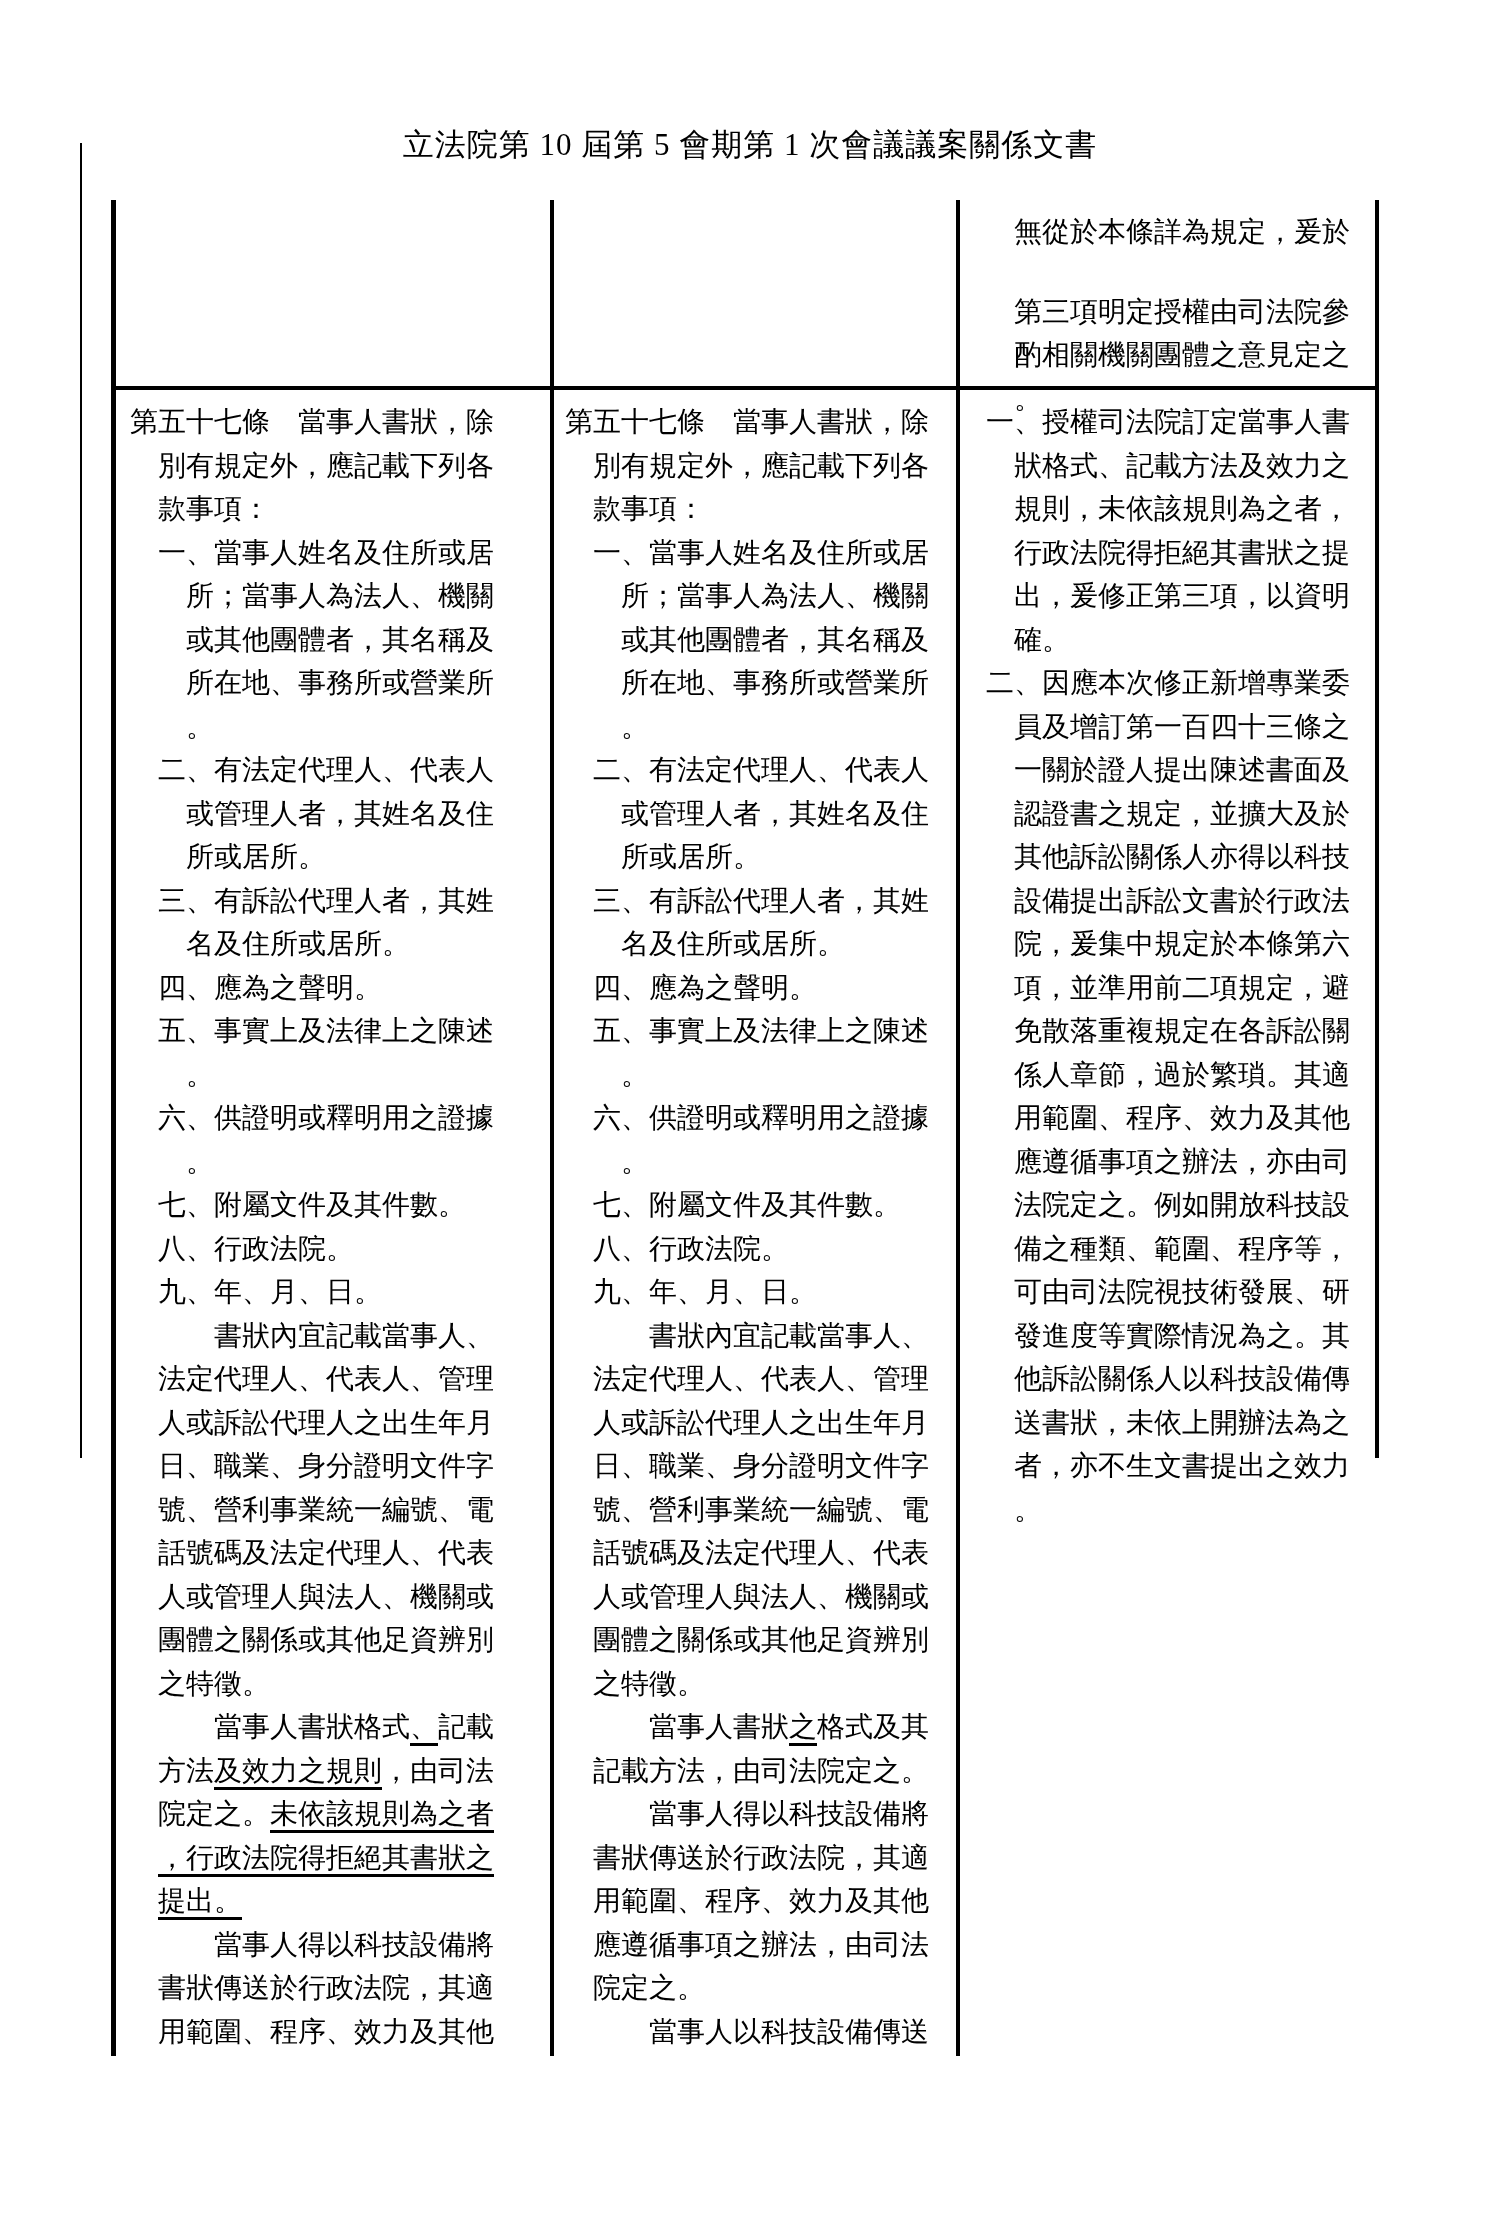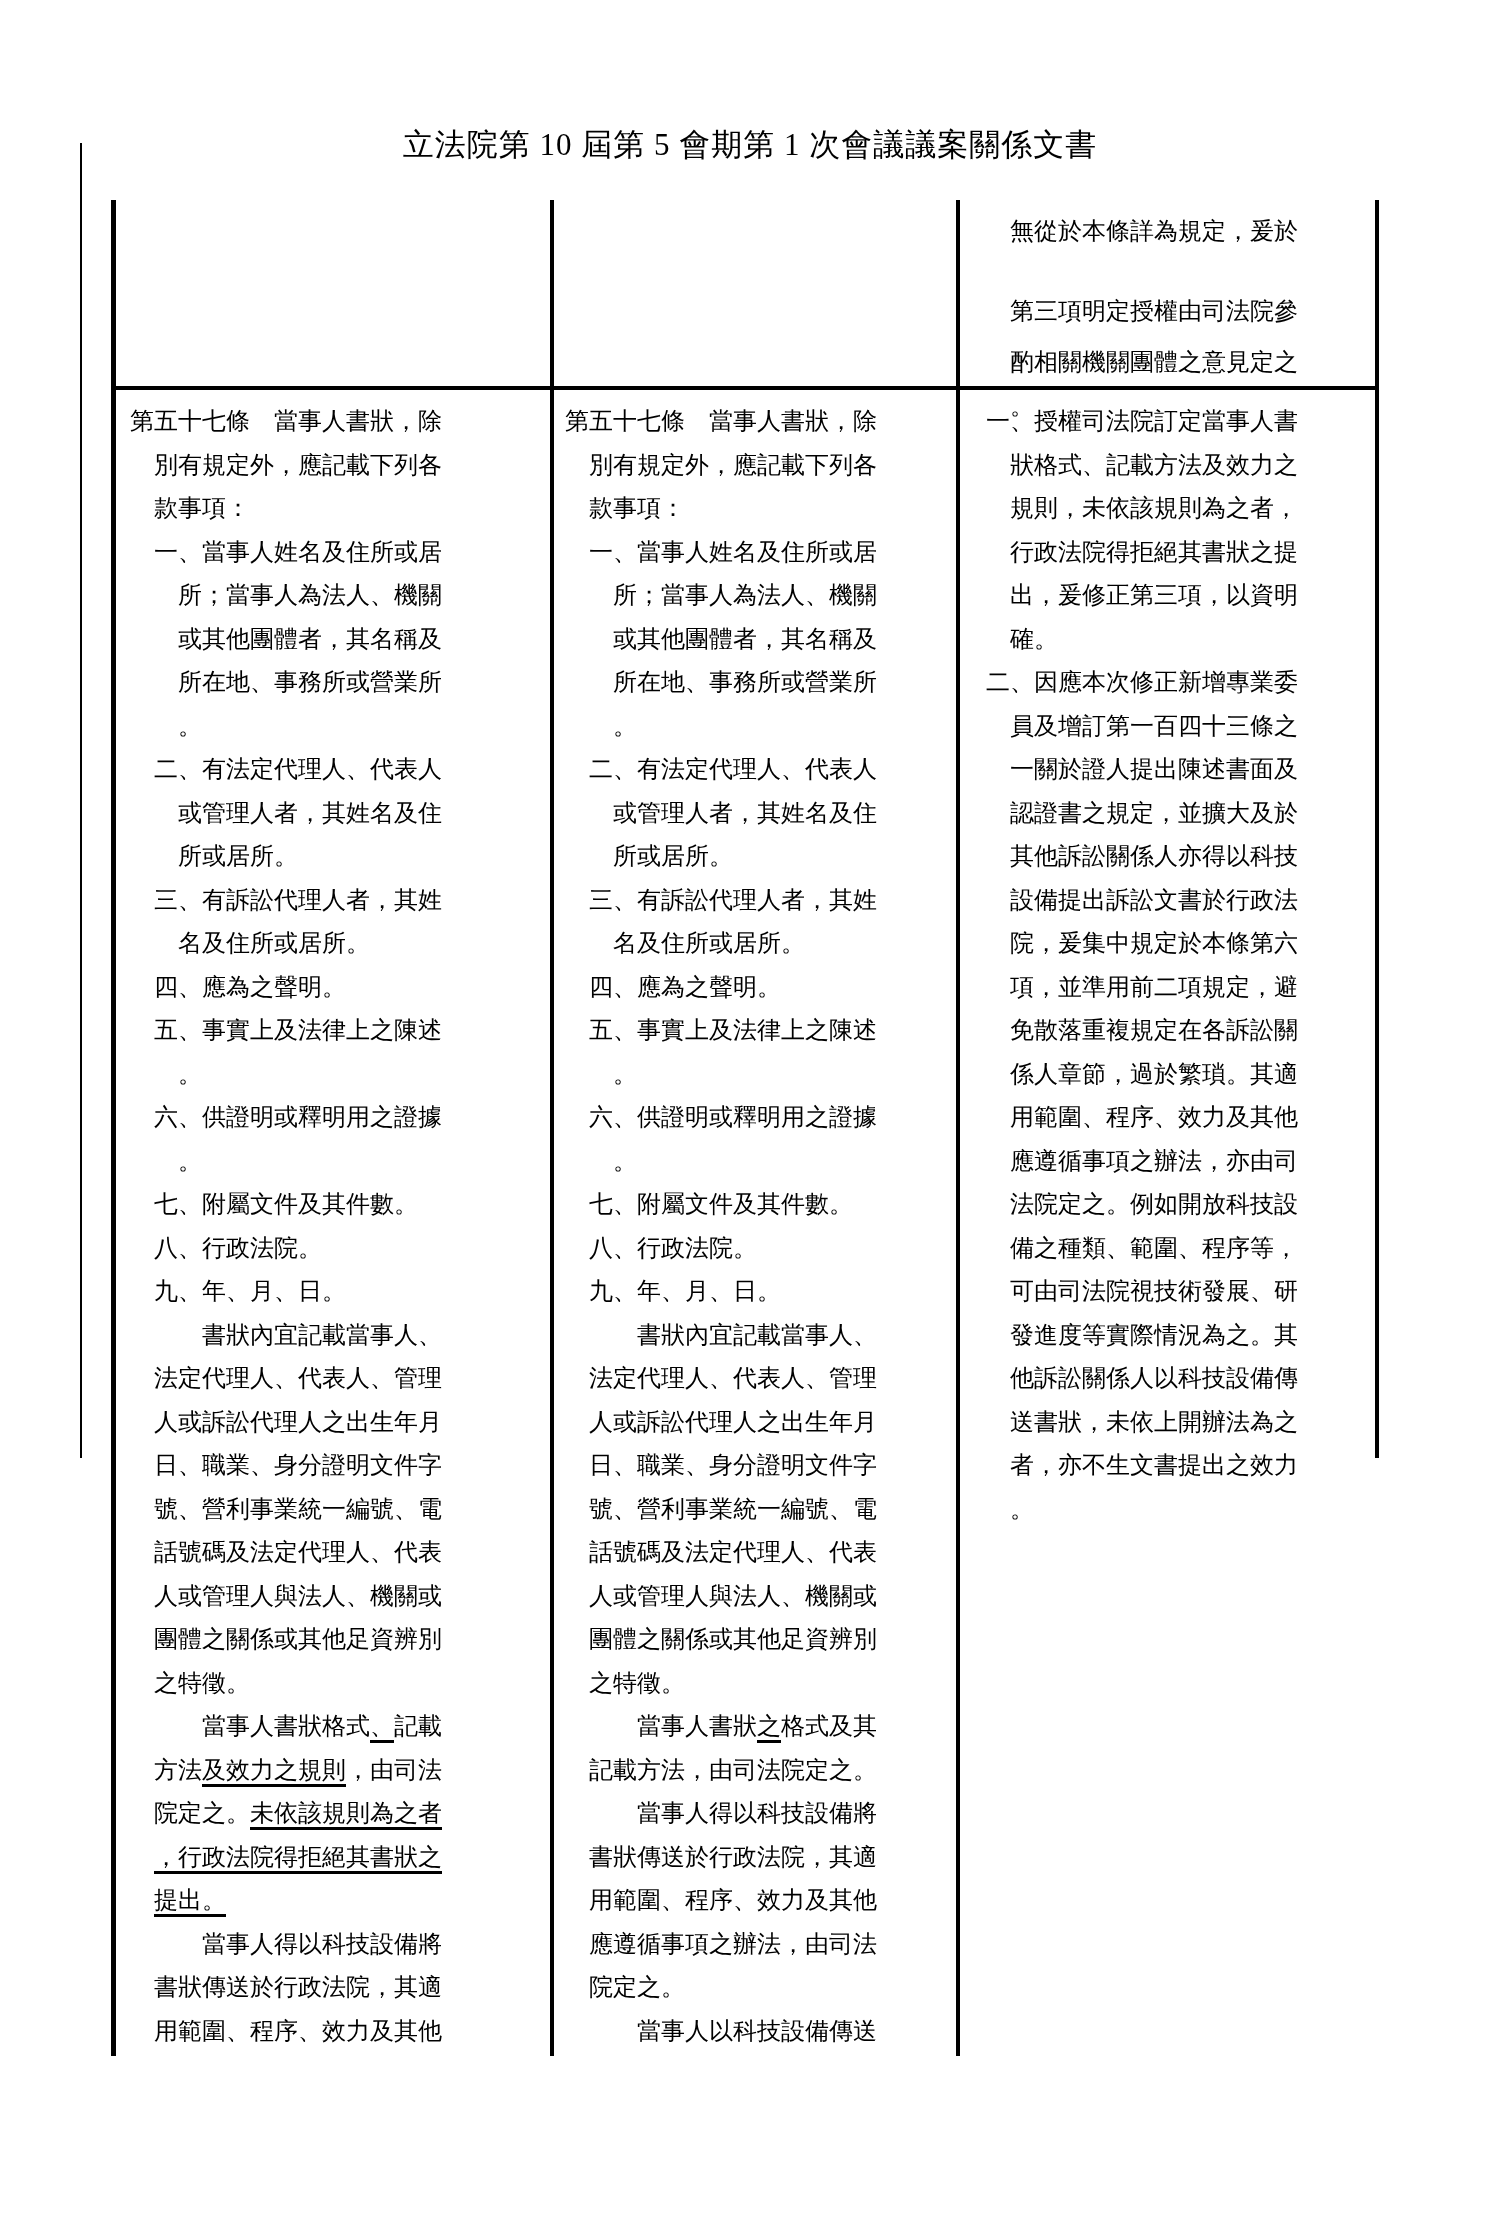--- a/index.html
+++ b/index.html
@@ -16,21 +16,21 @@
     position:absolute;
     top:124px; left:0; width:1500px;
     text-align:center;
     font-size:31px;
     letter-spacing:1px;
     white-space:pre;
   }
   .vline, .hline { position:absolute; background:#000; }
   .cell {
     position:absolute;
-    font-size:24px;
+    font-size:28px;
     line-height:43.5px;
     white-space:pre;
   }
   .tline { white-space:pre; }
   .tline span.u {
     border-bottom:3px solid #000;
     padding-bottom:1px;
   }
   .page-number {
     position:absolute;
@@ -46,21 +46,21 @@
 
   <div class="doc-title">立法院第 10 屆第 5 會期第 1 次會議議案關係文書</div>
 
   <div class="vline" style="left:80px; top:143px; width:2px; height:1315px;"></div>
   <div class="vline" style="left:111px; top:200px; width:5px; height:1856px;"></div>
   <div class="vline" style="left:550px; top:200px; width:4px; height:1856px;"></div>
   <div class="vline" style="left:956px; top:200px; width:4px; height:1856px;"></div>
   <div class="vline" style="left:1375px; top:200px; width:4px; height:1258px;"></div>
   <div class="hline" style="left:111px; top:386px; width:1268px; height:4px;"></div>
 
-  <div class="cell" style="left:986px; top:210px; width:392px;"><div class="tline" style="padding-left: 1em;"><span>無從於本條詳為規定，爰於</span></div><div class="tline" style="padding-left: 1em; margin-top: 36px;"><span>第三項明定授權由司法院參</span></div><div class="tline" style="padding-left: 1em; margin-top: 8px;"><span>酌相關機關團體之意見定之</span></div><div class="tline" style="padding-left: 1em;"><span>。</span></div></div>
+  <div class="cell" style="left:986px; top:210px; width:392px;"><div class="tline" style="padding-left: 1em;"><span>無從於本條詳為規定，爰於</span></div><div class="tline" style="padding-left: 1em; margin-top: 36px;"><span>第三項明定授權由司法院參</span></div><div class="tline" style="padding-left: 1em;"><span>酌相關機關團體之意見定之</span></div><div class="tline" style="padding-left: 1em;"><span>。</span></div></div>
 
   <div class="cell" style="left:130px; top:400px; width:420px;"><div class="tline" style="padding-left: 0em;"><span>第五十七條　當事人書狀，除</span></div><div class="tline" style="padding-left: 1em;"><span>別有規定外，應記載下列各</span></div><div class="tline" style="padding-left: 1em;"><span>款事項：</span></div><div class="tline" style="padding-left: 1em;"><span>一、當事人姓名及住所或居</span></div><div class="tline" style="padding-left: 2em;"><span>所；當事人為法人、機關</span></div><div class="tline" style="padding-left: 2em;"><span>或其他團體者，其名稱及</span></div><div class="tline" style="padding-left: 2em;"><span>所在地、事務所或營業所</span></div><div class="tline" style="padding-left: 2em;"><span>。</span></div><div class="tline" style="padding-left: 1em;"><span>二、有法定代理人、代表人</span></div><div class="tline" style="padding-left: 2em;"><span>或管理人者，其姓名及住</span></div><div class="tline" style="padding-left: 2em;"><span>所或居所。</span></div><div class="tline" style="padding-left: 1em;"><span>三、有訴訟代理人者，其姓</span></div><div class="tline" style="padding-left: 2em;"><span>名及住所或居所。</span></div><div class="tline" style="padding-left: 1em;"><span>四、應為之聲明。</span></div><div class="tline" style="padding-left: 1em;"><span>五、事實上及法律上之陳述</span></div><div class="tline" style="padding-left: 2em;"><span>。</span></div><div class="tline" style="padding-left: 1em;"><span>六、供證明或釋明用之證據</span></div><div class="tline" style="padding-left: 2em;"><span>。</span></div><div class="tline" style="padding-left: 1em;"><span>七、附屬文件及其件數。</span></div><div class="tline" style="padding-left: 1em;"><span>八、行政法院。</span></div><div class="tline" style="padding-left: 1em;"><span>九、年、月、日。</span></div><div class="tline" style="padding-left: 3em;"><span>書狀內宜記載當事人、</span></div><div class="tline" style="padding-left: 1em;"><span>法定代理人、代表人、管理</span></div><div class="tline" style="padding-left: 1em;"><span>人或訴訟代理人之出生年月</span></div><div class="tline" style="padding-left: 1em;"><span>日、職業、身分證明文件字</span></div><div class="tline" style="padding-left: 1em;"><span>號、營利事業統一編號、電</span></div><div class="tline" style="padding-left: 1em;"><span>話號碼及法定代理人、代表</span></div><div class="tline" style="padding-left: 1em;"><span>人或管理人與法人、機關或</span></div><div class="tline" style="padding-left: 1em;"><span>團體之關係或其他足資辨別</span></div><div class="tline" style="padding-left: 1em;"><span>之特徵。</span></div><div class="tline" style="padding-left: 3em;"><span>當事人書狀格式</span><span class="u">、</span><span>記載</span></div><div class="tline" style="padding-left: 1em;"><span>方法</span><span class="u">及效力之規則</span><span>，由司法</span></div><div class="tline" style="padding-left: 1em;"><span>院定之。</span><span class="u">未依該規則為之者</span></div><div class="tline" style="padding-left: 1em;"><span class="u">，行政法院得拒絕其書狀之</span></div><div class="tline" style="padding-left: 1em;"><span class="u">提出。</span></div><div class="tline" style="padding-left: 3em;"><span>當事人得以科技設備將</span></div><div class="tline" style="padding-left: 1em;"><span>書狀傳送於行政法院，其適</span></div><div class="tline" style="padding-left: 1em;"><span>用範圍、程序、效力及其他</span></div></div>
 
   <div class="cell" style="left:565px; top:400px; width:392px;"><div class="tline" style="padding-left: 0em;"><span>第五十七條　當事人書狀，除</span></div><div class="tline" style="padding-left: 1em;"><span>別有規定外，應記載下列各</span></div><div class="tline" style="padding-left: 1em;"><span>款事項：</span></div><div class="tline" style="padding-left: 1em;"><span>一、當事人姓名及住所或居</span></div><div class="tline" style="padding-left: 2em;"><span>所；當事人為法人、機關</span></div><div class="tline" style="padding-left: 2em;"><span>或其他團體者，其名稱及</span></div><div class="tline" style="padding-left: 2em;"><span>所在地、事務所或營業所</span></div><div class="tline" style="padding-left: 2em;"><span>。</span></div><div class="tline" style="padding-left: 1em;"><span>二、有法定代理人、代表人</span></div><div class="tline" style="padding-left: 2em;"><span>或管理人者，其姓名及住</span></div><div class="tline" style="padding-left: 2em;"><span>所或居所。</span></div><div class="tline" style="padding-left: 1em;"><span>三、有訴訟代理人者，其姓</span></div><div class="tline" style="padding-left: 2em;"><span>名及住所或居所。</span></div><div class="tline" style="padding-left: 1em;"><span>四、應為之聲明。</span></div><div class="tline" style="padding-left: 1em;"><span>五、事實上及法律上之陳述</span></div><div class="tline" style="padding-left: 2em;"><span>。</span></div><div class="tline" style="padding-left: 1em;"><span>六、供證明或釋明用之證據</span></div><div class="tline" style="padding-left: 2em;"><span>。</span></div><div class="tline" style="padding-left: 1em;"><span>七、附屬文件及其件數。</span></div><div class="tline" style="padding-left: 1em;"><span>八、行政法院。</span></div><div class="tline" style="padding-left: 1em;"><span>九、年、月、日。</span></div><div class="tline" style="padding-left: 3em;"><span>書狀內宜記載當事人、</span></div><div class="tline" style="padding-left: 1em;"><span>法定代理人、代表人、管理</span></div><div class="tline" style="padding-left: 1em;"><span>人或訴訟代理人之出生年月</span></div><div class="tline" style="padding-left: 1em;"><span>日、職業、身分證明文件字</span></div><div class="tline" style="padding-left: 1em;"><span>號、營利事業統一編號、電</span></div><div class="tline" style="padding-left: 1em;"><span>話號碼及法定代理人、代表</span></div><div class="tline" style="padding-left: 1em;"><span>人或管理人與法人、機關或</span></div><div class="tline" style="padding-left: 1em;"><span>團體之關係或其他足資辨別</span></div><div class="tline" style="padding-left: 1em;"><span>之特徵。</span></div><div class="tline" style="padding-left: 3em;"><span>當事人書狀</span><span class="u">之</span><span>格式及其</span></div><div class="tline" style="padding-left: 1em;"><span>記載方法，由司法院定之。</span></div><div class="tline" style="padding-left: 3em;"><span>當事人得以科技設備將</span></div><div class="tline" style="padding-left: 1em;"><span>書狀傳送於行政法院，其適</span></div><div class="tline" style="padding-left: 1em;"><span>用範圍、程序、效力及其他</span></div><div class="tline" style="padding-left: 1em;"><span>應遵循事項之辦法，由司法</span></div><div class="tline" style="padding-left: 1em;"><span>院定之。</span></div><div class="tline" style="padding-left: 3em;"><span>當事人以科技設備傳送</span></div></div>
 
   <div class="cell" style="left:986px; top:400px; width:392px;"><div class="tline" style="padding-left: 0em;"><span>一、授權司法院訂定當事人書</span></div><div class="tline" style="padding-left: 1em;"><span>狀格式、記載方法及效力之</span></div><div class="tline" style="padding-left: 1em;"><span>規則，未依該規則為之者，</span></div><div class="tline" style="padding-left: 1em;"><span>行政法院得拒絕其書狀之提</span></div><div class="tline" style="padding-left: 1em;"><span>出，爰修正第三項，以資明</span></div><div class="tline" style="padding-left: 1em;"><span>確。</span></div><div class="tline" style="padding-left: 0em;"><span>二、因應本次修正新增專業委</span></div><div class="tline" style="padding-left: 1em;"><span>員及增訂第一百四十三條之</span></div><div class="tline" style="padding-left: 1em;"><span>一關於證人提出陳述書面及</span></div><div class="tline" style="padding-left: 1em;"><span>認證書之規定，並擴大及於</span></div><div class="tline" style="padding-left: 1em;"><span>其他訴訟關係人亦得以科技</span></div><div class="tline" style="padding-left: 1em;"><span>設備提出訴訟文書於行政法</span></div><div class="tline" style="padding-left: 1em;"><span>院，爰集中規定於本條第六</span></div><div class="tline" style="padding-left: 1em;"><span>項，並準用前二項規定，避</span></div><div class="tline" style="padding-left: 1em;"><span>免散落重複規定在各訴訟關</span></div><div class="tline" style="padding-left: 1em;"><span>係人章節，過於繁瑣。其適</span></div><div class="tline" style="padding-left: 1em;"><span>用範圍、程序、效力及其他</span></div><div class="tline" style="padding-left: 1em;"><span>應遵循事項之辦法，亦由司</span></div><div class="tline" style="padding-left: 1em;"><span>法院定之。例如開放科技設</span></div><div class="tline" style="padding-left: 1em;"><span>備之種類、範圍、程序等，</span></div><div class="tline" style="padding-left: 1em;"><span>可由司法院視技術發展、研</span></div><div class="tline" style="padding-left: 1em;"><span>發進度等實際情況為之。其</span></div><div class="tline" style="padding-left: 1em;"><span>他訴訟關係人以科技設備傳</span></div><div class="tline" style="padding-left: 1em;"><span>送書狀，未依上開辦法為之</span></div><div class="tline" style="padding-left: 1em;"><span>者，亦不生文書提出之效力</span></div><div class="tline" style="padding-left: 1em;"><span>。</span></div></div>
 
 
 </div>
 

